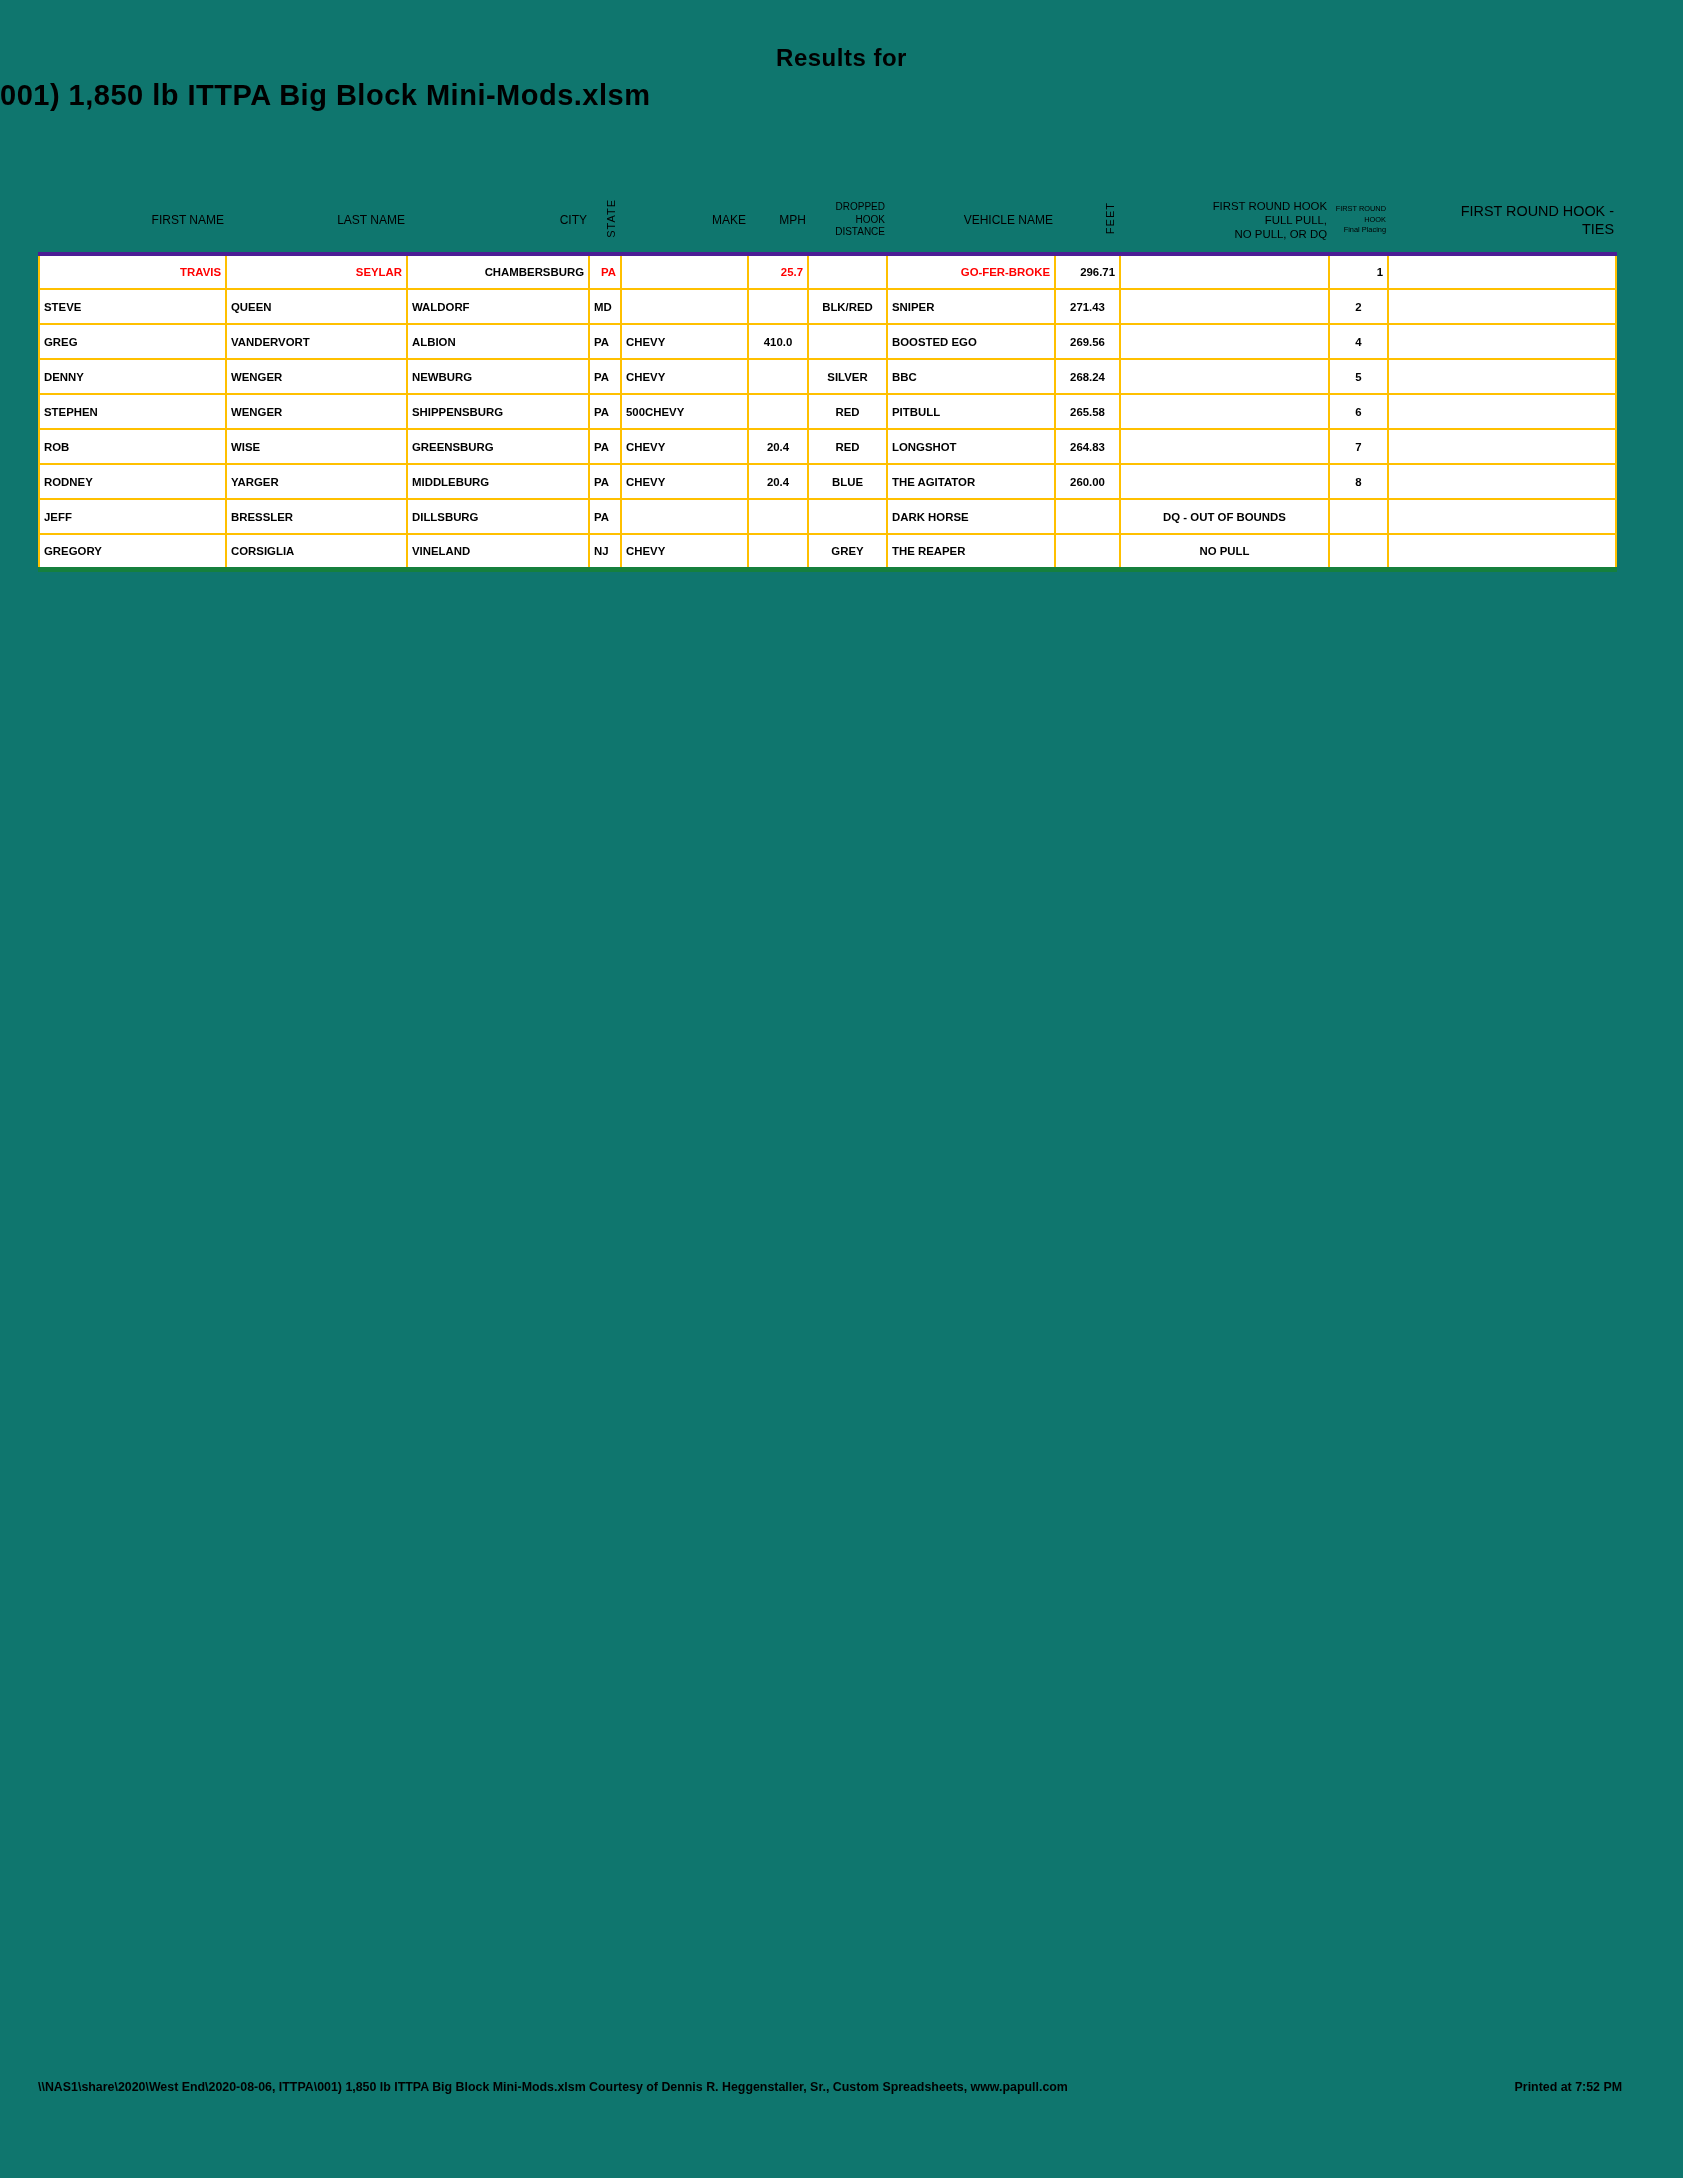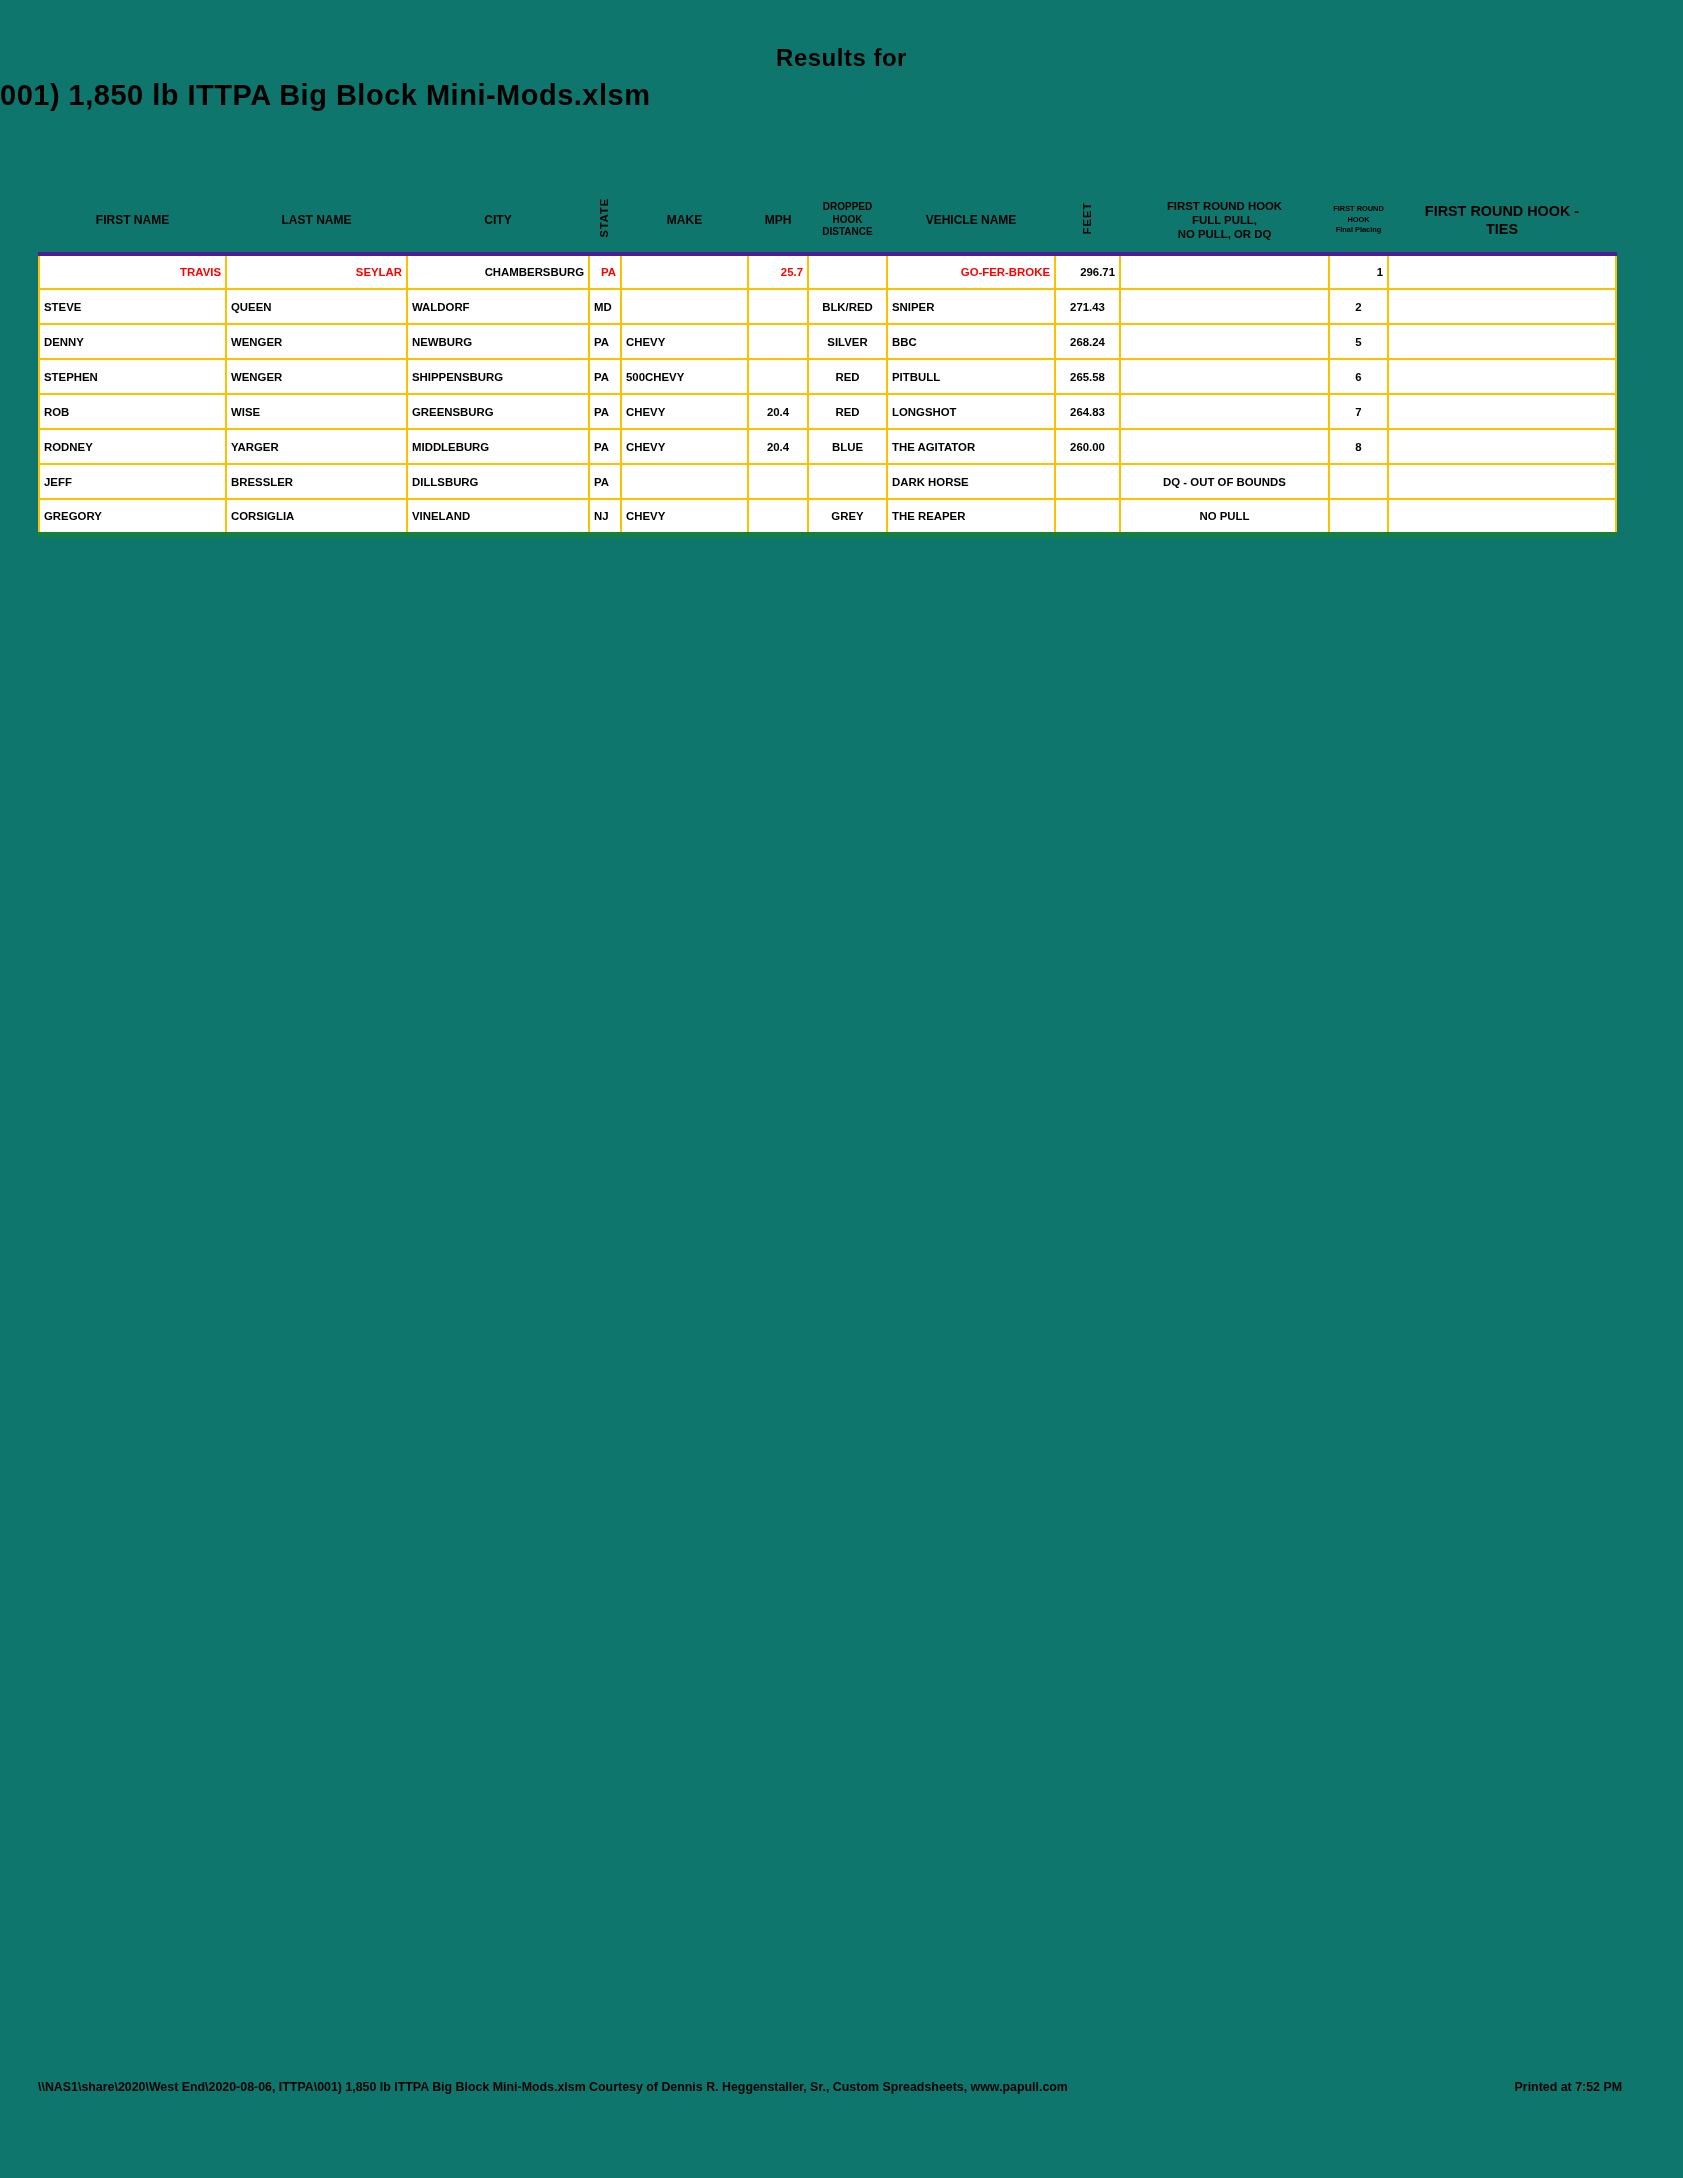--- a/index.html
+++ b/index.html
@@ -19,21 +19,21 @@
     position:absolute; top:79px; left:0; width:1683px;
     text-align:left; font-size:29px; letter-spacing:0.5px;
   }
 
   table.results {
     position:absolute; left:38px; top:188px; width:1578px;
     border-collapse:collapse; table-layout:fixed;
   }
   thead th {
     height:66px; border:none; padding:0 2px;
-    font-size:12px; font-weight:bold; text-align:center; vertical-align:middle;
+    font-size:12px; font-weight:normal; text-align:right; vertical-align:middle;
     white-space:pre-line; line-height:1.25;
   }
   th.col-dropped  { font-size:10px; }
   th.col-result   { font-size:11.4px; }
   th.col-placing  { font-size:7.4px; line-height:1.4; }
   th.col-ties     { font-size:14.4px; }
   .vert {
     display:inline-block;
     writing-mode:vertical-rl; transform:rotate(180deg);
     font-size:11px; letter-spacing:1px;
@@ -126,20 +126,34 @@
           <td class="col-make"></td>
           <td class="col-mph"></td>
           <td class="col-dropped">BLK/RED</td>
           <td class="col-vehicle">SNIPER</td>
           <td class="col-feet">271.43</td>
           <td class="col-result"></td>
           <td class="col-placing">2</td>
           <td class="col-ties"></td>
         </tr>
         <tr>
+          <td class="col-first">GREG</td>
+          <td class="col-last">VANDERVORT</td>
+          <td class="col-city">ALBION</td>
+          <td class="col-state">PA</td>
+          <td class="col-make">CHEVY</td>
+          <td class="col-mph">410.0</td>
+          <td class="col-dropped"></td>
+          <td class="col-vehicle">BOOSTED EGO</td>
+          <td class="col-feet">269.56</td>
+          <td class="col-result"></td>
+          <td class="col-placing">4</td>
+          <td class="col-ties"></td>
+        </tr>
+        <tr>
           <td class="col-first">DENNY</td>
           <td class="col-last">WENGER</td>
           <td class="col-city">NEWBURG</td>
           <td class="col-state">PA</td>
           <td class="col-make">CHEVY</td>
           <td class="col-mph"></td>
           <td class="col-dropped">SILVER</td>
           <td class="col-vehicle">BBC</td>
           <td class="col-feet">268.24</td>
           <td class="col-result"></td>

